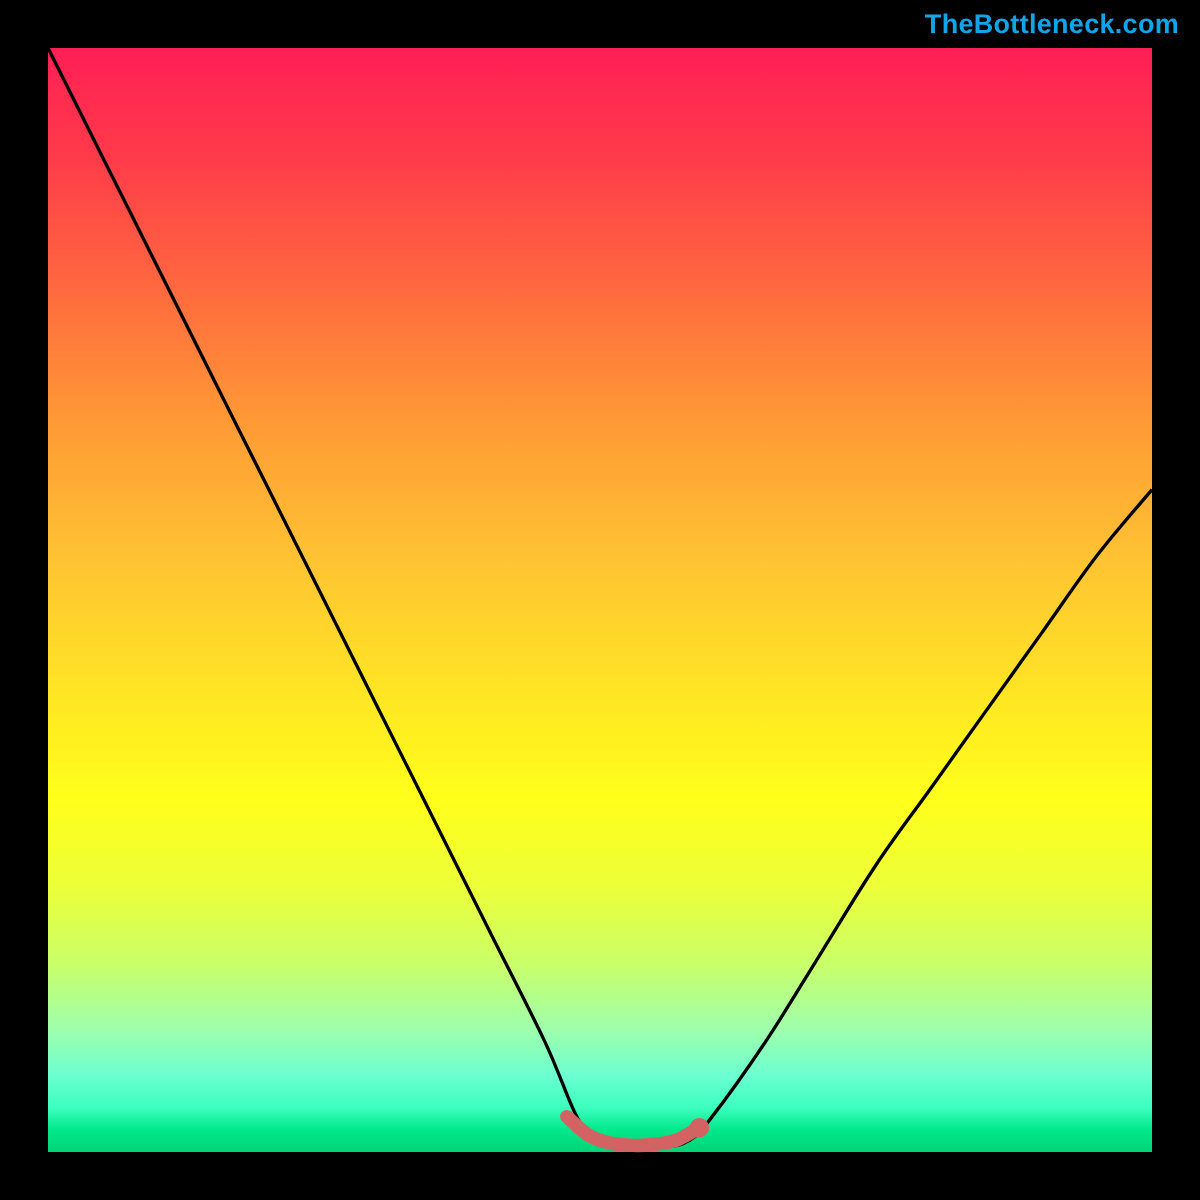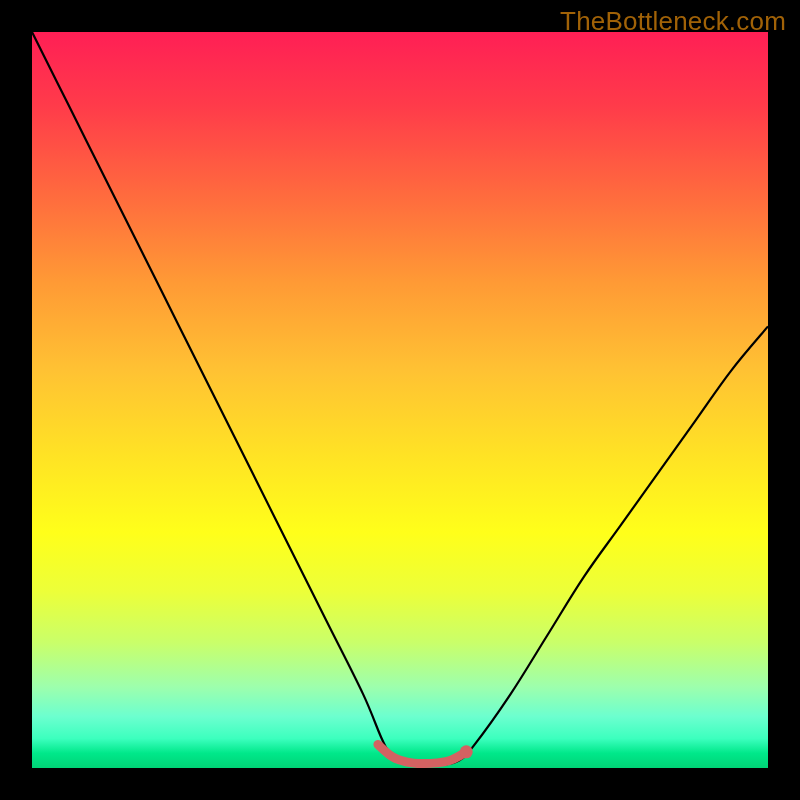--- a/index.html
+++ b/index.html
@@ -46,23 +46,23 @@
     left: 0;
     top: 0;
     width: 736px;
     height: 736px;
     overflow: visible;
   }
   .attribution {
     position: absolute;
     top: 6px;
     right: 14px;
-    color: #a16207;
-    font-size: 26px;
-    font-weight: 400;
+    color: #0ea5e9;
+    font-size: 18px;
+    font-weight: 700;
     letter-spacing: 0.2px;
     user-select: none;
   }
 </style>
 </head>
 <body>
 
 <div class="frame">
 
   <div class="attribution">TheBottleneck.com</div>

